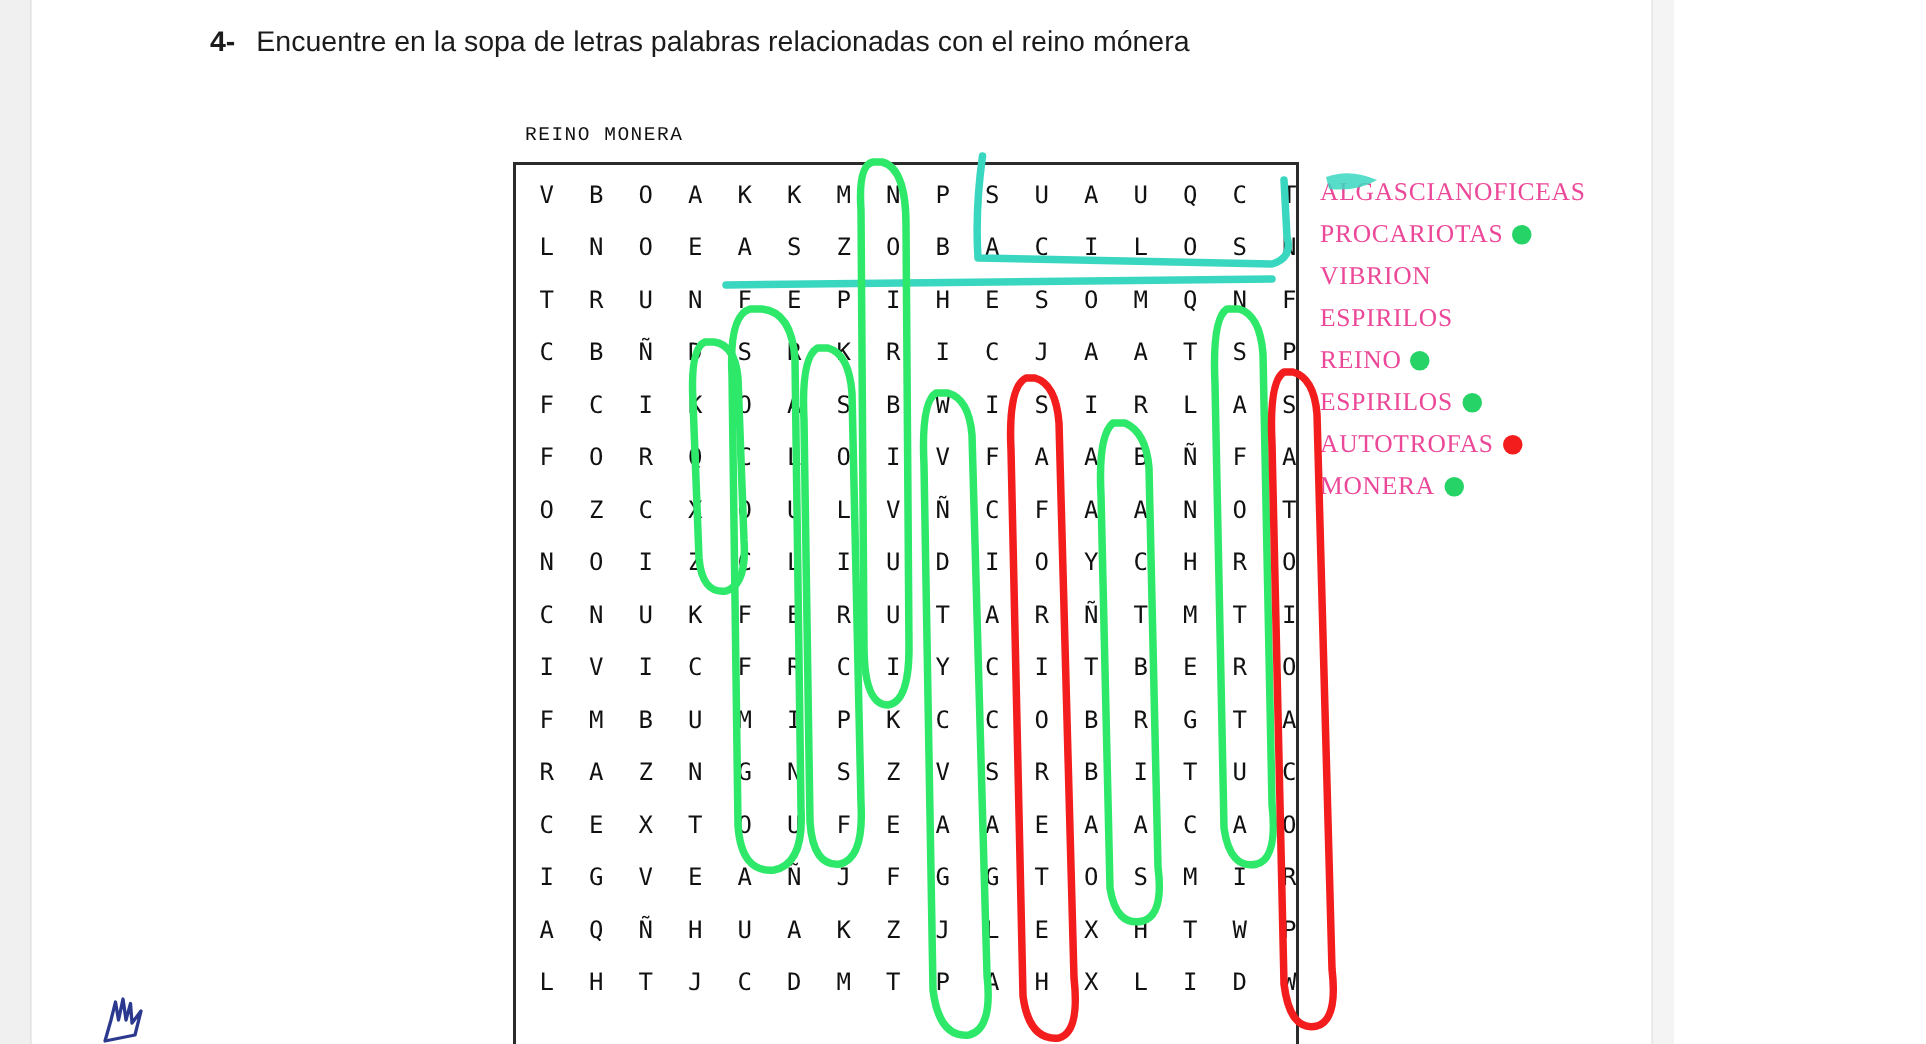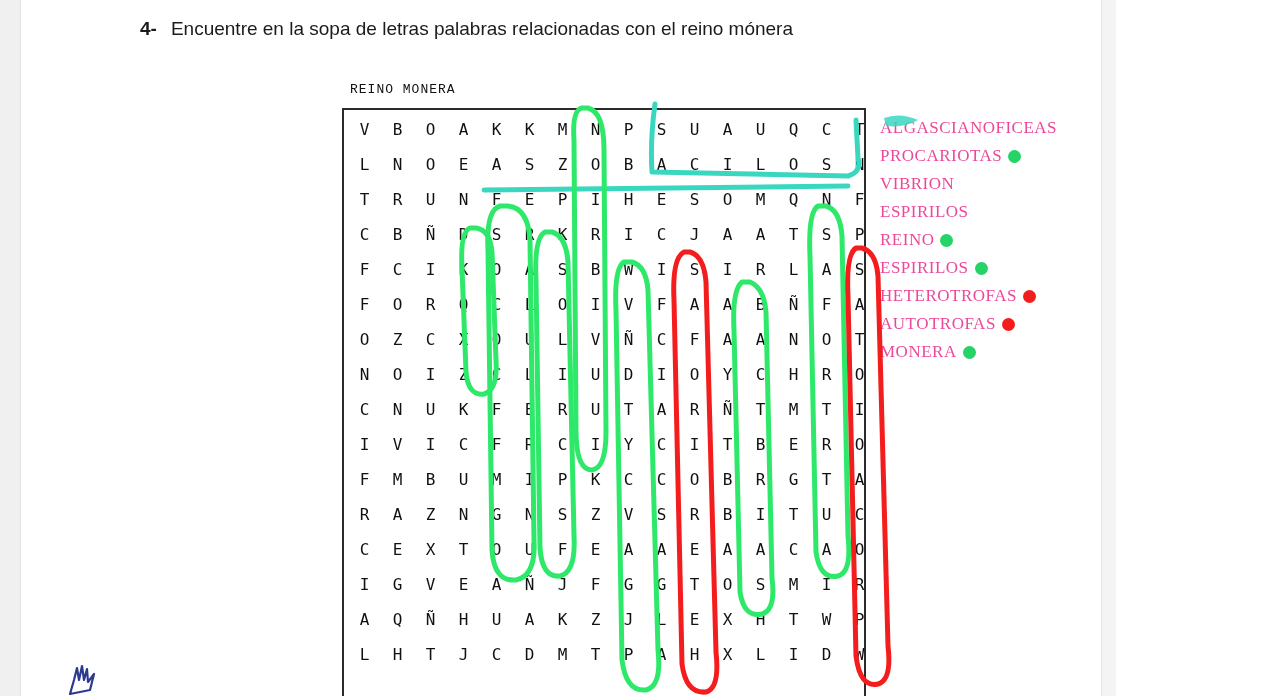--- a/index.html
+++ b/index.html
@@ -454,21 +454,20 @@
         </tbody>
     </table>
 
     <div class="word-list" id="word-list">
         <div class="word-item"><span>ALGASCIANOFICEAS</span></div>
         <div class="word-item"><span>PROCARIOTAS</span><span class="dot" style="background: rgb(37, 211, 102);"></span></div>
         <div class="word-item"><span>VIBRION</span></div>
         <div class="word-item"><span>ESPIRILOS</span></div>
         <div class="word-item"><span>REINO</span><span class="dot" style="background: rgb(37, 211, 102);"></span></div>
         <div class="word-item"><span>ESPIRILOS</span><span class="dot" style="background: rgb(37, 211, 102);"></span></div>
-        <div class="word-item"><span>HETEROTROFAS</span><span class="dot" style="background: rgb(244, 29, 29);"></span></div>
         <div class="word-item"><span>AUTOTROFAS</span><span class="dot" style="background: rgb(244, 29, 29);"></span></div>
         <div class="word-item"><span>MONERA</span><span class="dot" style="background: rgb(37, 211, 102);"></span></div>
       </div>
 
   </div>
 
   <svg class="hand-mark" viewBox="0 0 40 36">
     <path d="M6 34 L10 20 L13 8 L15 20 L18 6 L20 20 L23 9 L24 22 L30 14 L26 30 Z" fill="none" stroke="#2b3a8f" stroke-width="2.2" stroke-linejoin="round"></path>
   </svg>
 

